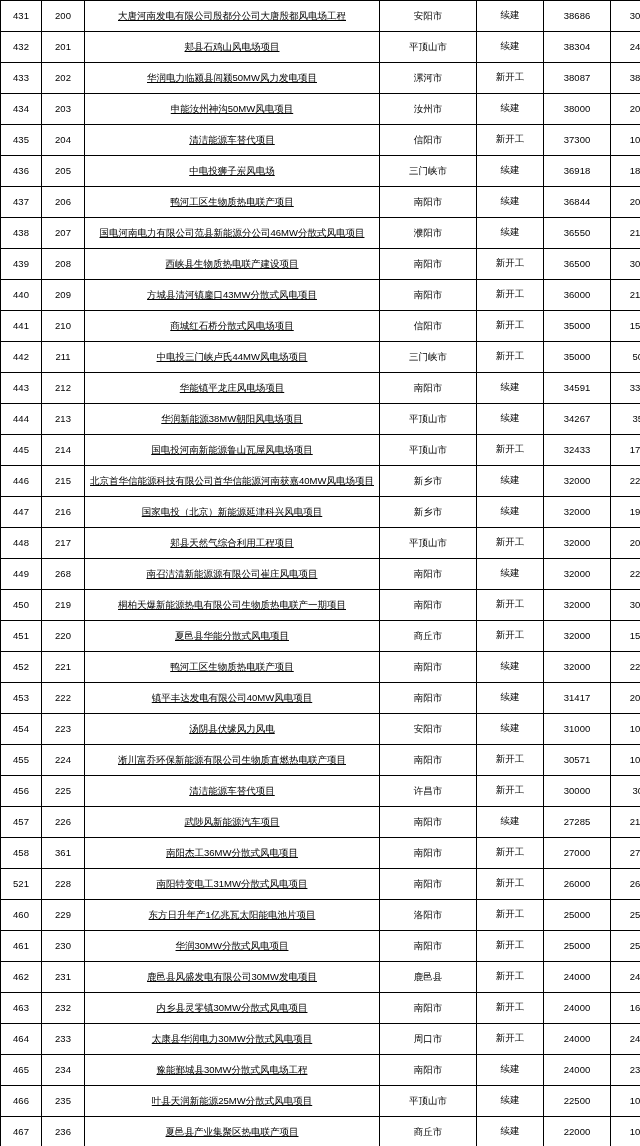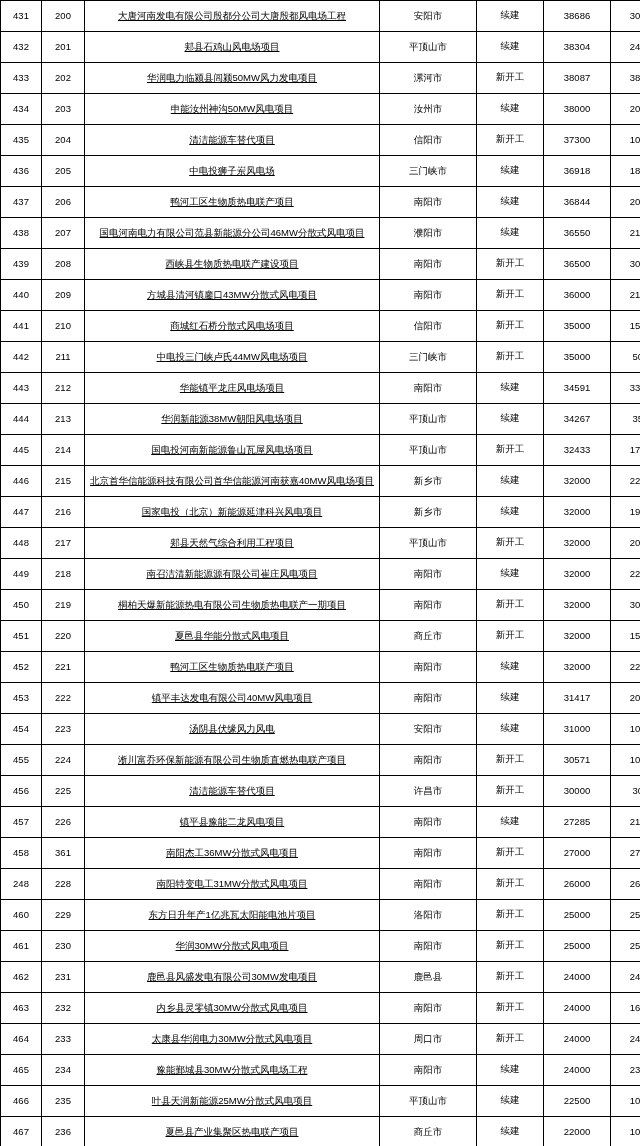--- a/index.html
+++ b/index.html
@@ -207,21 +207,21 @@
           <td class="c-idx">448</td>
           <td class="c-no">217</td>
           <td class="c-name">郏县天然气综合利用工程项目</td>
           <td class="c-city">平顶山市</td>
           <td class="c-stat">新开工</td>
           <td class="c-cap">32000</td>
           <td class="c-inv">20000</td>
         </tr>
         <tr>
           <td class="c-idx">449</td>
-          <td class="c-no">218</td>
+          <td class="c-no">268</td>
           <td class="c-name">南召洁清新能源源有限公司崔庄风电项目</td>
           <td class="c-city">南阳市</td>
           <td class="c-stat">续建</td>
           <td class="c-cap">32000</td>
           <td class="c-inv">22450</td>
         </tr>
         <tr>
           <td class="c-idx">450</td>
           <td class="c-no">219</td>
           <td class="c-name">桐柏天爆新能源热电有限公司生物质热电联产一期项目</td>
@@ -280,37 +280,37 @@
           <td class="c-no">225</td>
           <td class="c-name">清洁能源车替代项目</td>
           <td class="c-city">许昌市</td>
           <td class="c-stat">新开工</td>
           <td class="c-cap">30000</td>
           <td class="c-inv">3000</td>
         </tr>
         <tr>
           <td class="c-idx">457</td>
           <td class="c-no">226</td>
-          <td class="c-name">镇平县豫能二龙风电项目</td>
+          <td class="c-name">武陟风新能源汽车项目</td>
           <td class="c-city">南阳市</td>
           <td class="c-stat">续建</td>
           <td class="c-cap">27285</td>
           <td class="c-inv">21285</td>
         </tr>
         <tr>
           <td class="c-idx">458</td>
           <td class="c-no">361</td>
           <td class="c-name">南阳杰工36MW分散式风电项目</td>
           <td class="c-city">南阳市</td>
           <td class="c-stat">新开工</td>
           <td class="c-cap">27000</td>
           <td class="c-inv">27000</td>
         </tr>
         <tr>
-          <td class="c-idx">248</td>
+          <td class="c-idx">521</td>
           <td class="c-no">228</td>
           <td class="c-name">南阳特变电工31MW分散式风电项目</td>
           <td class="c-city">南阳市</td>
           <td class="c-stat">新开工</td>
           <td class="c-cap">26000</td>
           <td class="c-inv">26000</td>
         </tr>
         <tr>
           <td class="c-idx">460</td>
           <td class="c-no">229</td>

